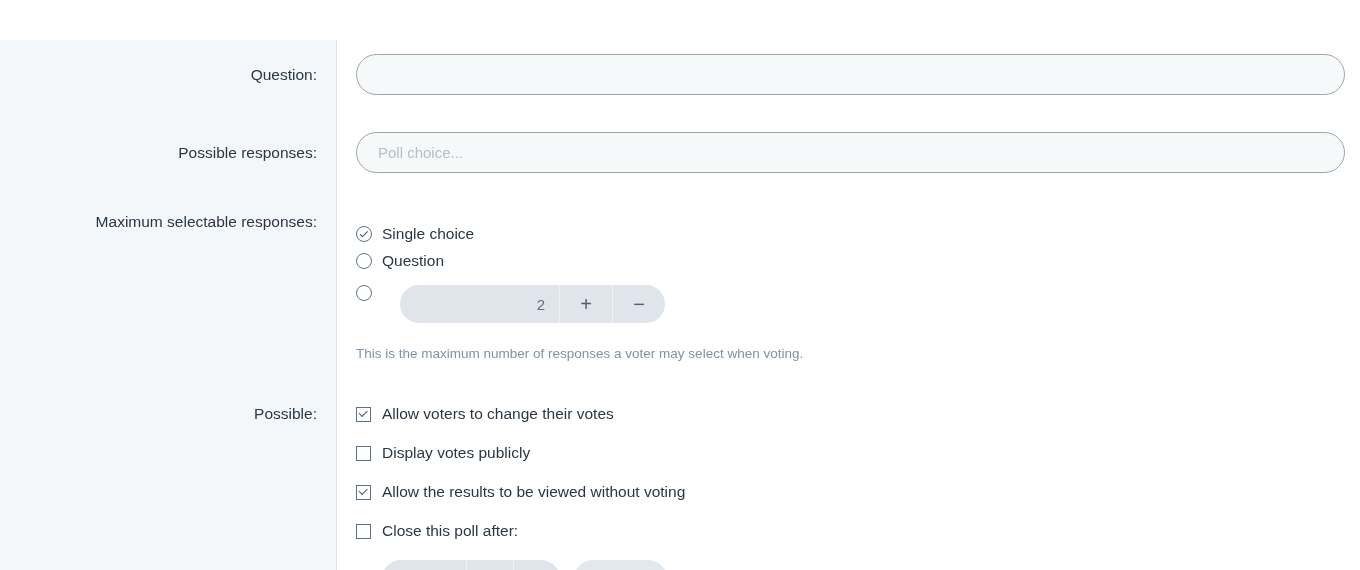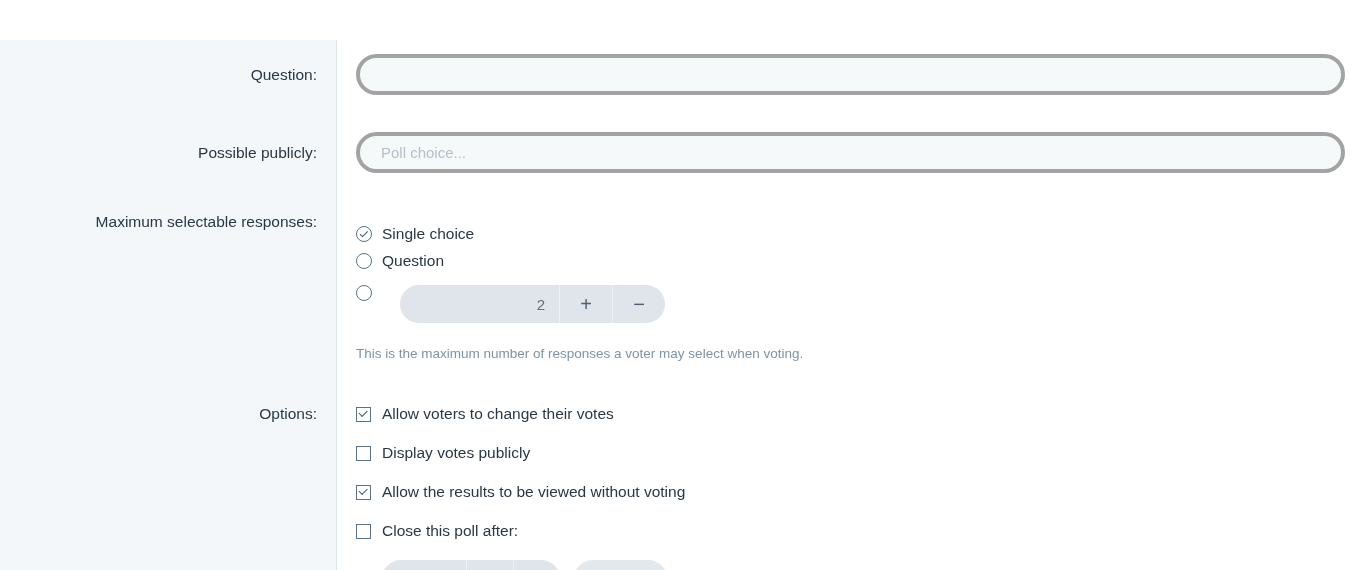--- a/index.html
+++ b/index.html
@@ -59,21 +59,21 @@
   }
 
   
   .text-input {
     position: absolute;
     left: 18px;
     width: 989px;
     height: 41px;
     box-sizing: border-box;
     background: #f6f9fa;
-    border: 4px solid #a3a3a3;
+    border: 1px solid #a3a3a3;
     border-radius: 21px;
     padding: 0 21px;
     font-family: "Liberation Sans", sans-serif;
     font-size: 15px;
     color: #2a3744;
     outline: none;
   }
   .text-input::placeholder {
     color: #b4bfc9;
   }
@@ -268,23 +268,23 @@
     border-top: 6px solid #8d9dab;
   }
 </style>
 </head>
 <body>
 
 <div class="poll-form">
 
   <div class="label-column">
     <div class="field-label label-question">Question:</div>
-    <div class="field-label label-responses">Possible publicly:</div>
+    <div class="field-label label-responses">Possible responses:</div>
     <div class="field-label label-maximum">Maximum selectable responses:</div>
-    <div class="field-label label-options">Options:</div>
+    <div class="field-label label-options">Possible:</div>
   </div>
 
   <div class="content-column">
 
     <input class="text-input input-question" type="text" placeholder="" style="">
 
     <input class="text-input input-response" type="text" placeholder="Poll choice..." style="">
 
     <div class="radio-row radio-single">
       <span class="radio-mark checked"></span>

